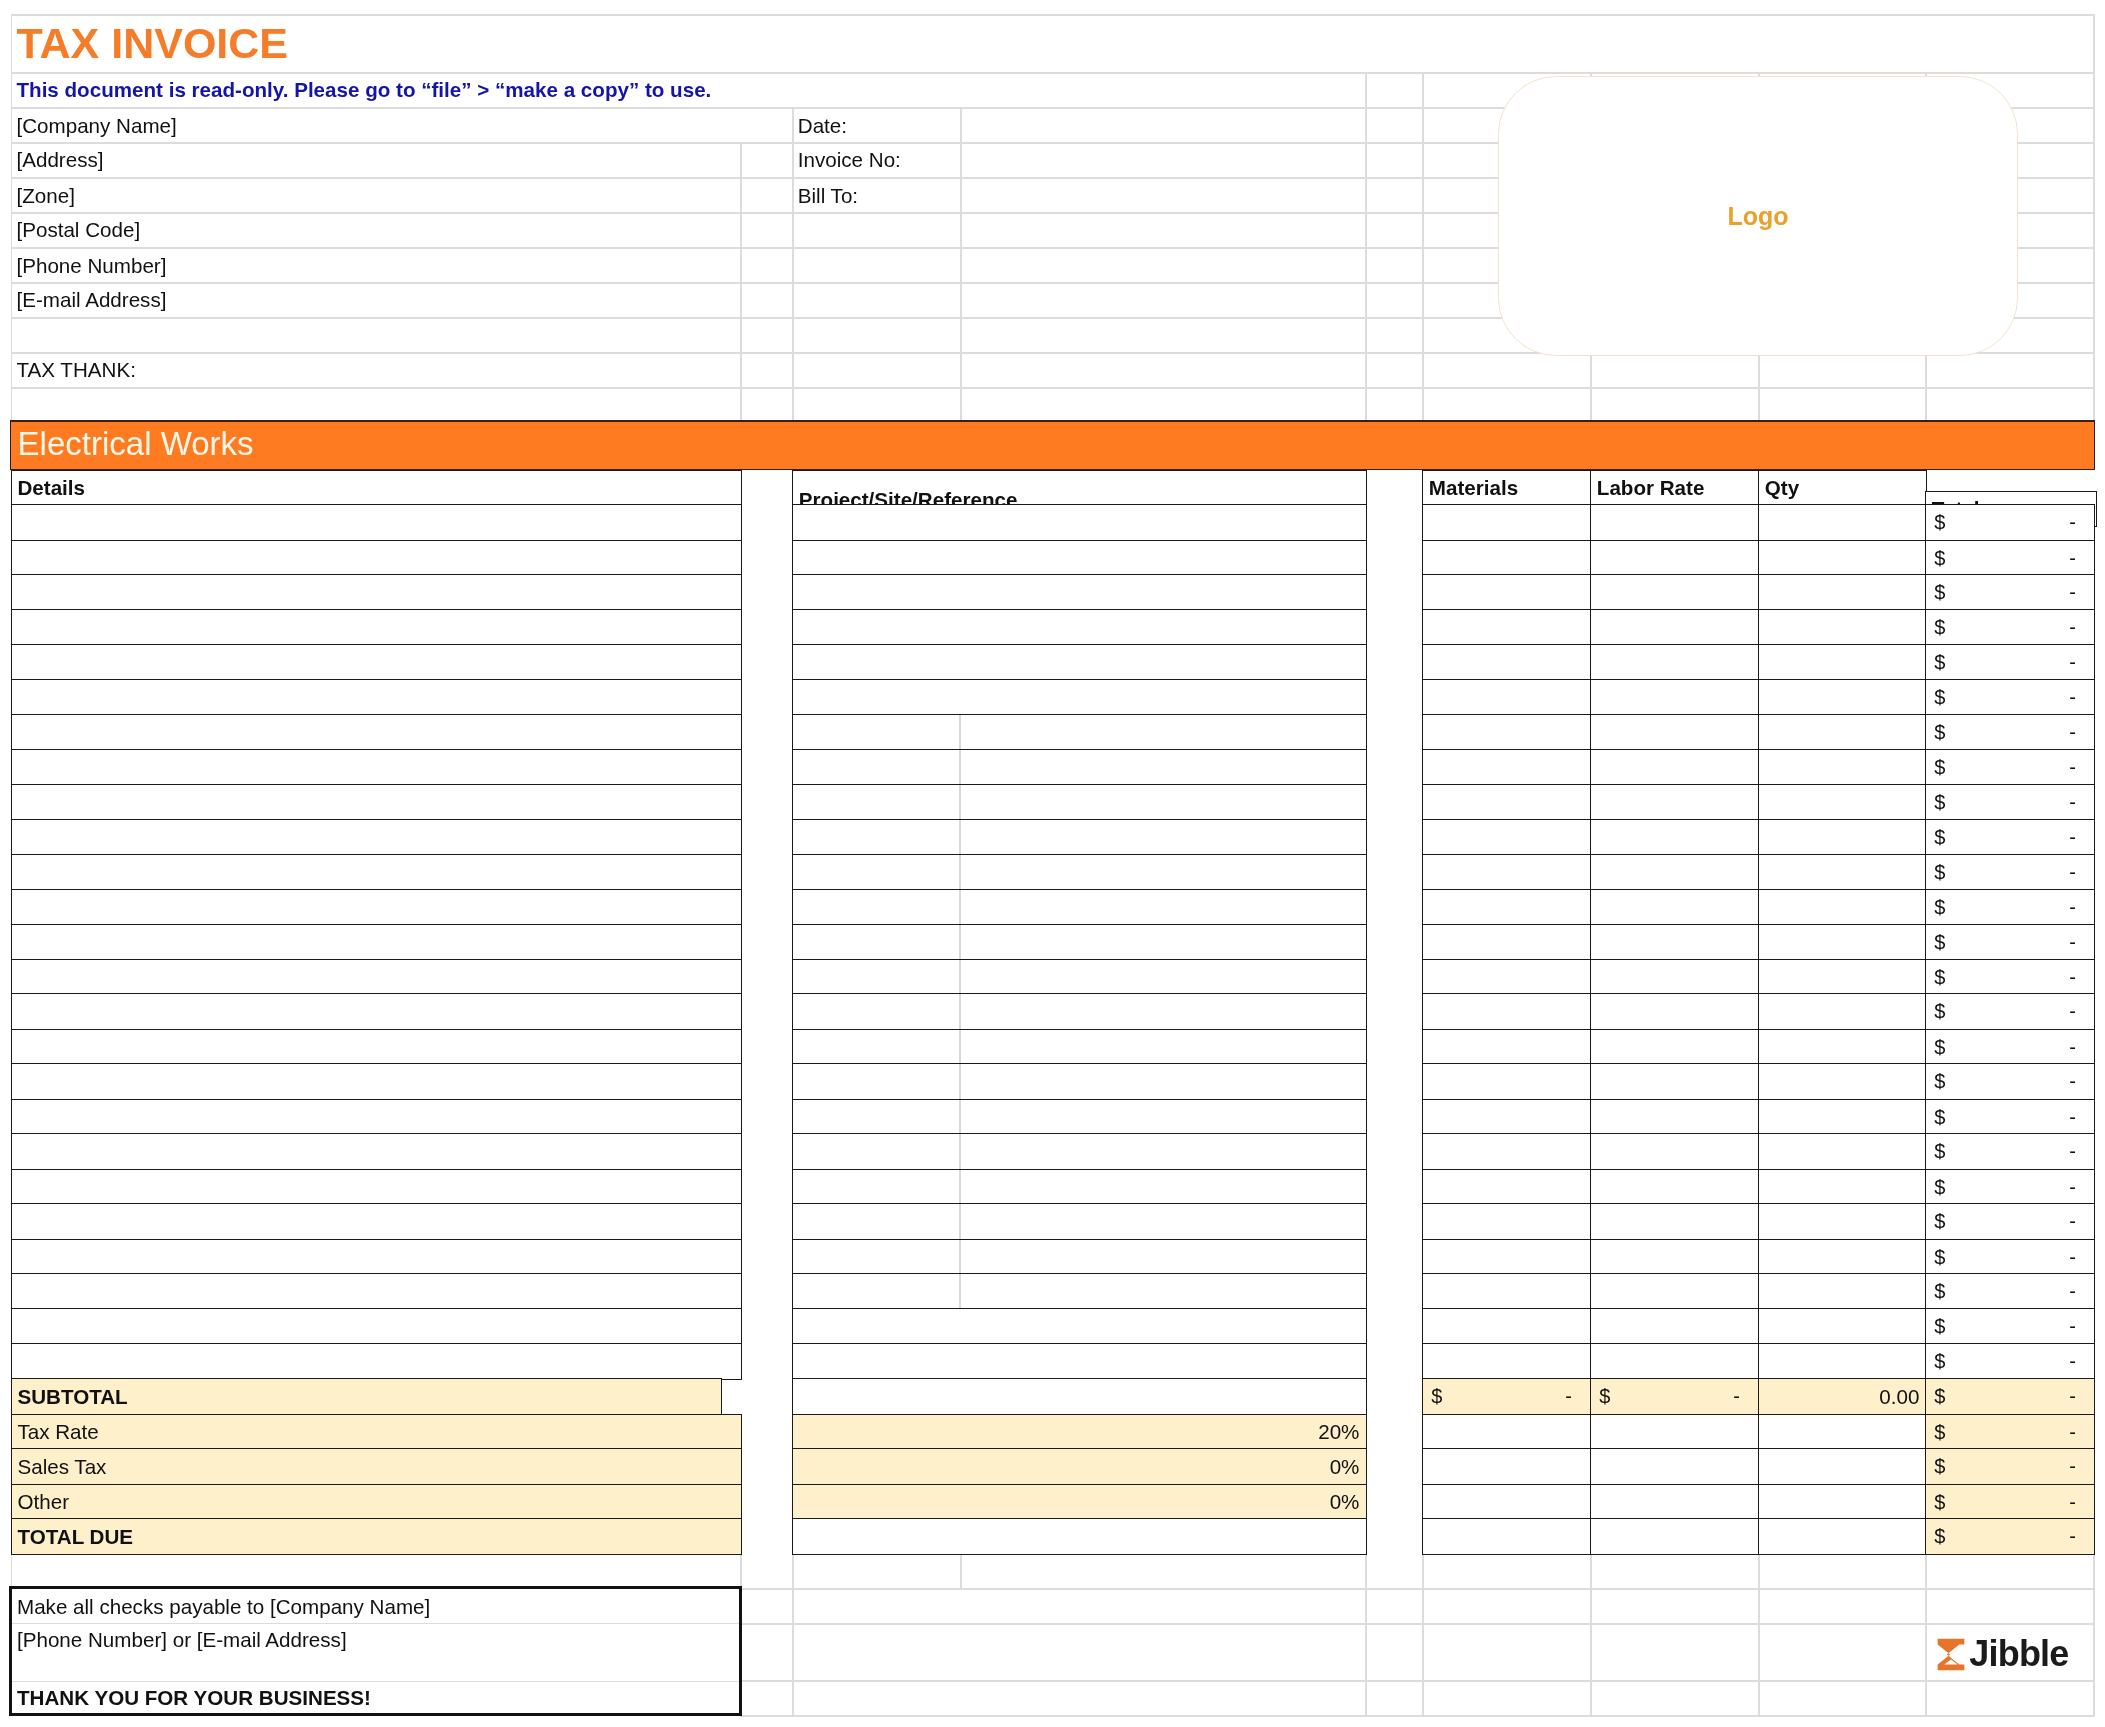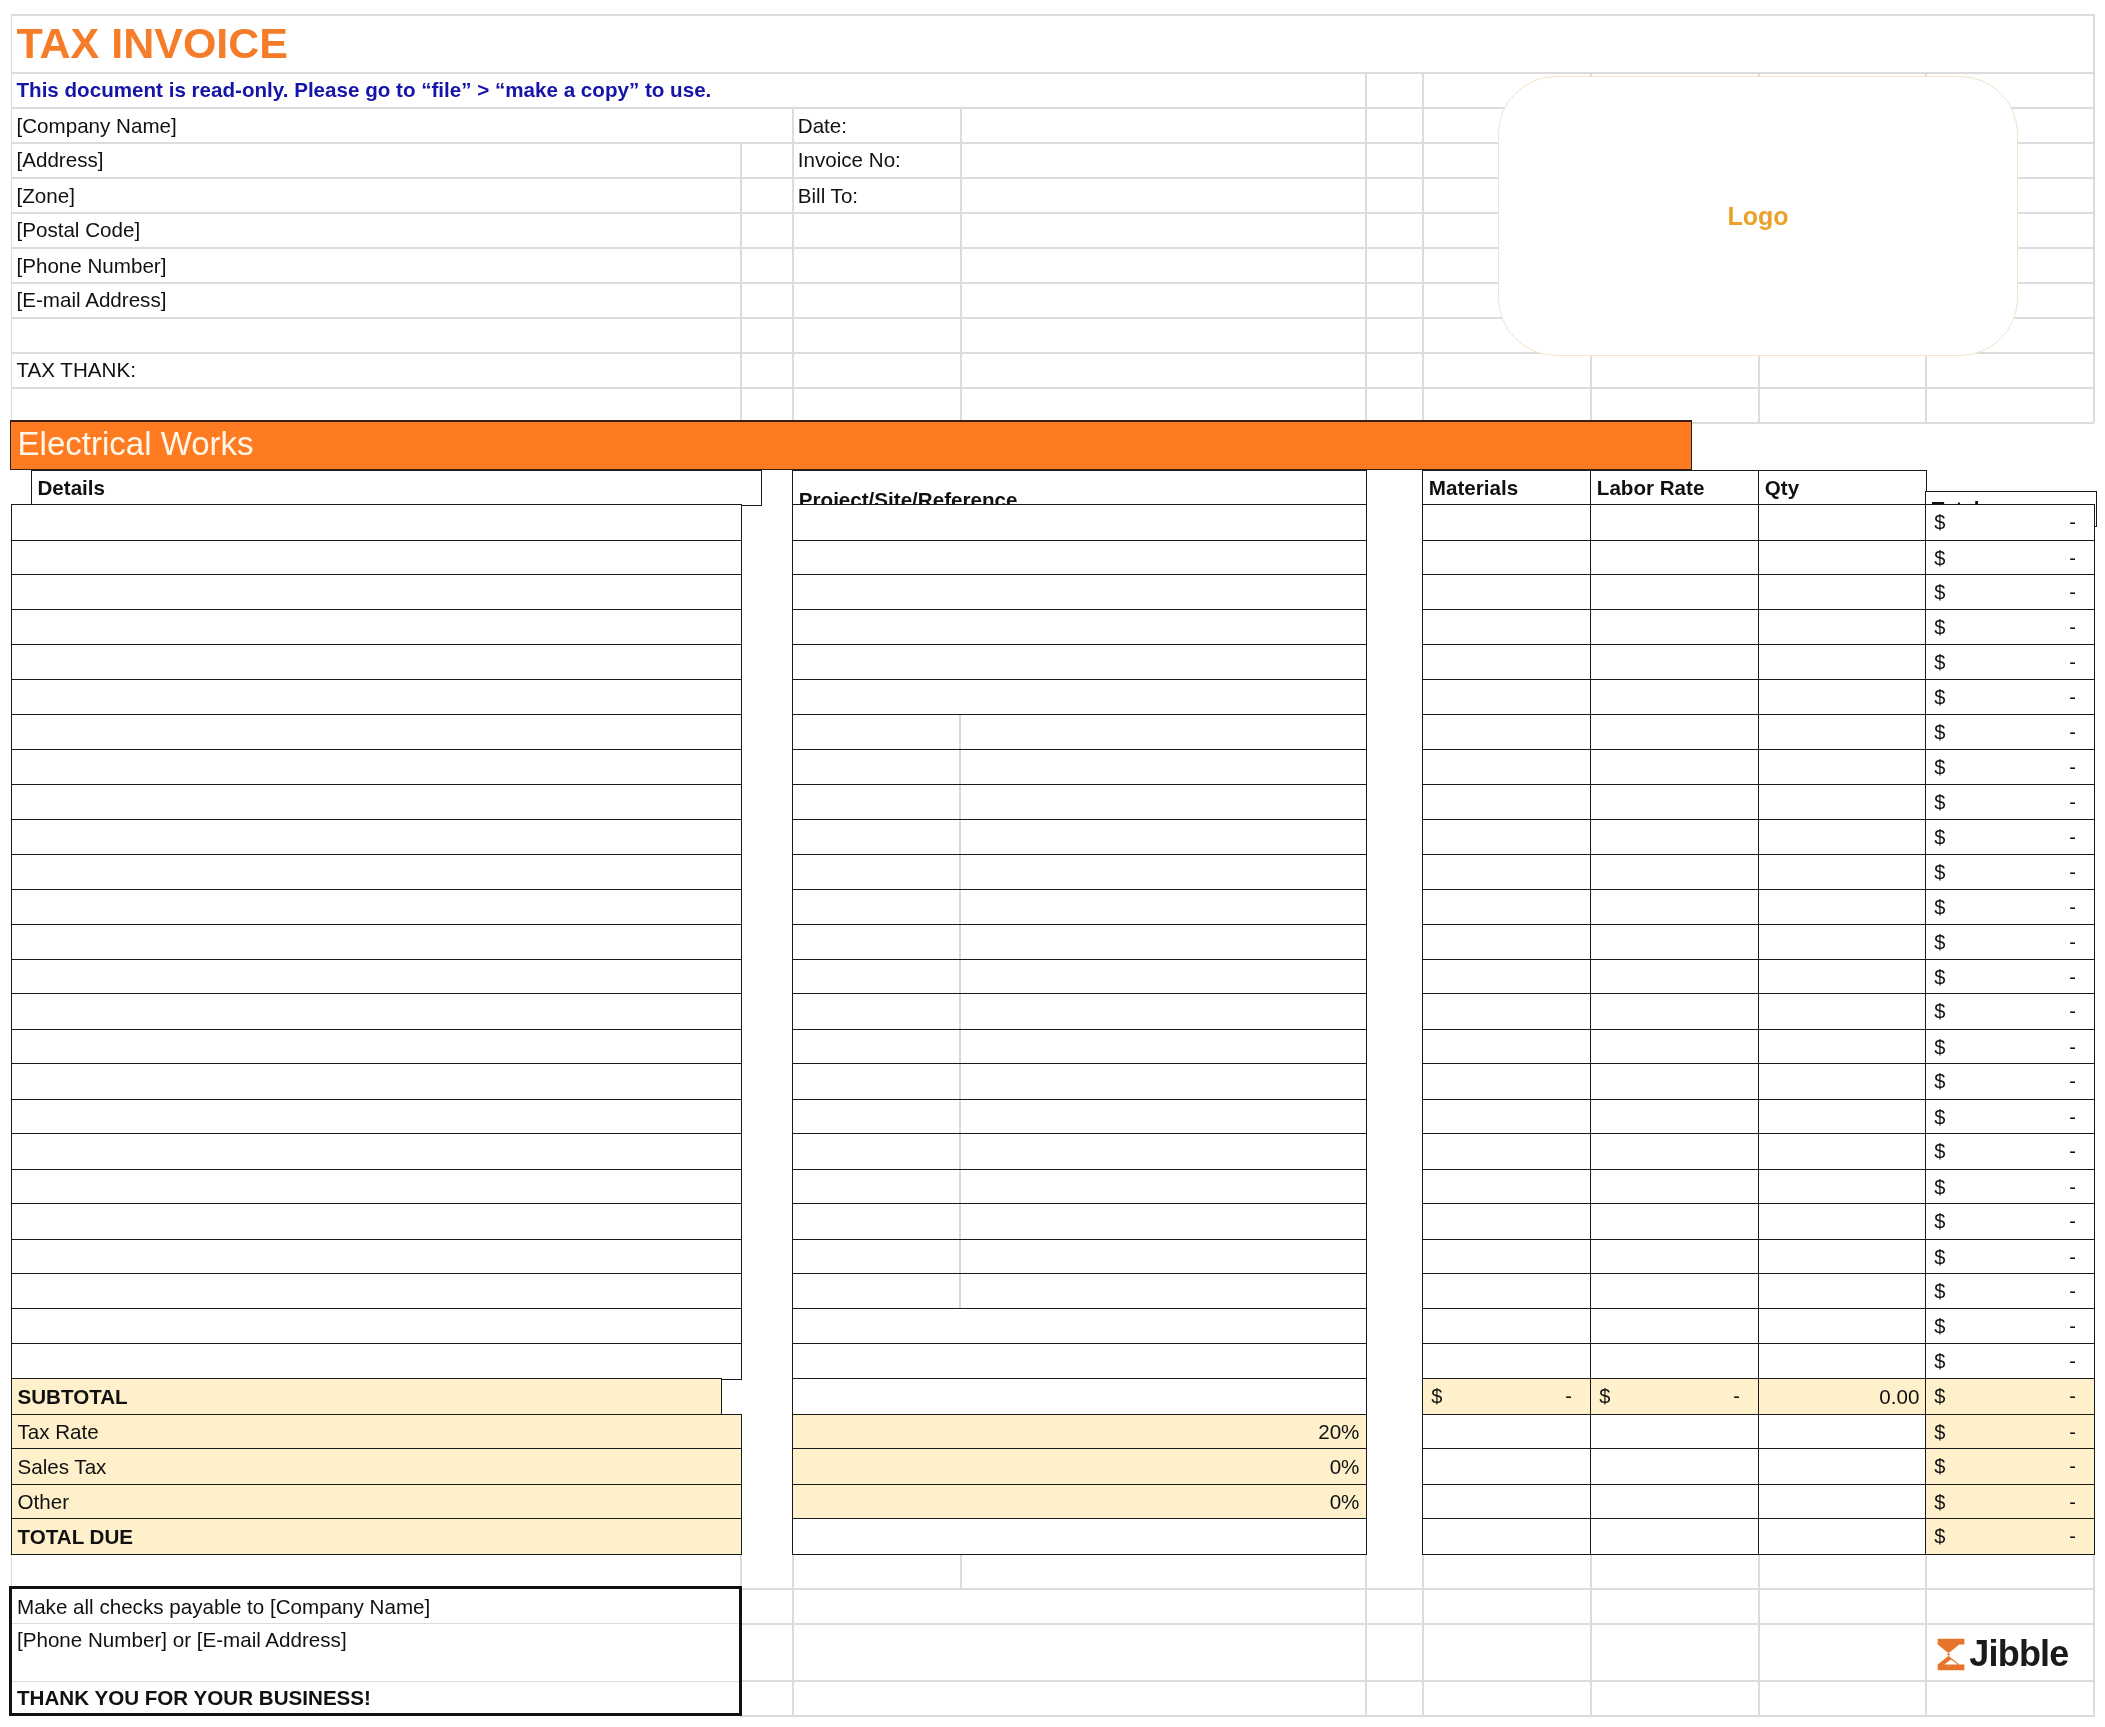--- a/index.html
+++ b/index.html
@@ -84,26 +84,26 @@
 <div class="abs" style="left:960px;top:108px;width:405px;height:35px;"></div>
 <div class="txt" style="left:792px;top:142px;">Invoice No:</div>
 <div class="abs" style="left:960px;top:142px;width:405px;height:35px;"></div>
 <div class="txt" style="left:792px;top:178px;">Bill To:</div>
 <div class="abs" style="left:960px;top:178px;width:405px;height:35px;"></div>
 
 <div class="logo-box">
   <span>Logo</span>
 </div>
 
-<div class="abs orange" style="left:10px;top:420px;width:1682px;height:50px;">
+<div class="abs orange" style="left:10px;top:420px;width:2085px;height:50px;">
   <span>Electrical Works</span>
 </div>
 
 <div id="table">
-    <div class="cell" style="left:10.7px;top:470px;width:731px;height:36px;margin-left:20px;">
+    <div class="cell" style="left:10.7px;top:470px;width:731px;height:36px;">
       <span class="hdr" style="display: block;">Details</span>
     </div>
     <div class="cell" style="left:792px;top:470px;width:575px;height:36px;">
       <span class="hdr" style="display: block; margin-top: 12px;">Project/Site/Reference</span>
     </div>
     <div class="cell" style="left:1422px;top:470px;width:169px;height:36px;">
       <span class="hdr" style="display: block;">Materials</span>
     </div>
     <div class="cell" style="left:1590px;top:470px;width:169px;height:36px;">
       <span class="hdr" style="display: block;">Labor Rate</span>

